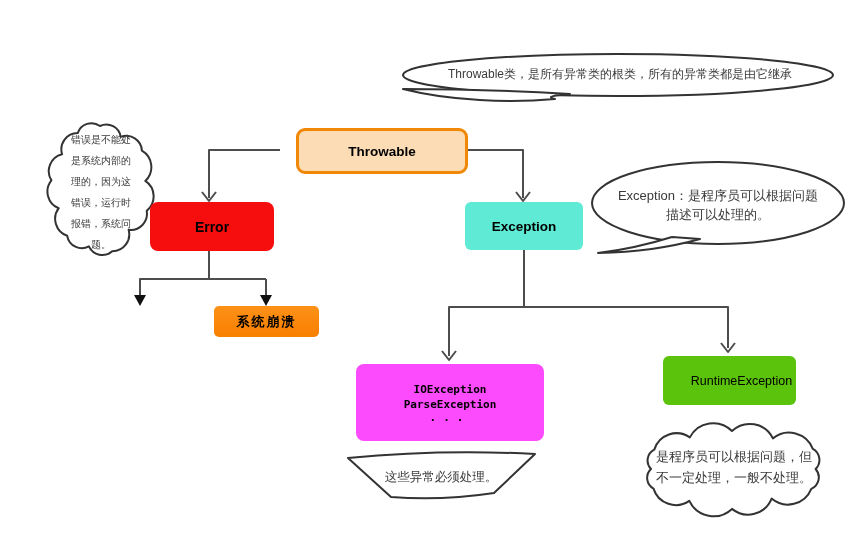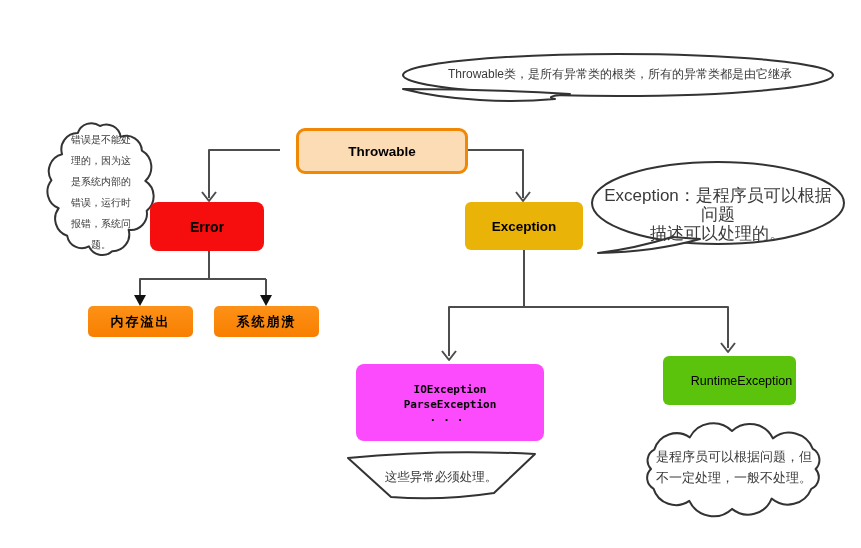--- a/index.html
+++ b/index.html
@@ -4,40 +4,40 @@
 <style>
   html,body{margin:0;padding:0;background:#fff;}
   .canvas{position:relative;width:861px;height:548px;background:#fff;overflow:hidden;
           font-family:"Liberation Sans","DejaVu Sans",sans-serif;}
   svg.layer{position:absolute;left:0;top:0;width:861px;height:548px;}
 
   .node{position:absolute;display:flex;align-items:center;justify-content:center;
         color:#000;text-align:center;box-sizing:border-box;}
   .node-throwable{left:280px;top:128px;width:172px;height:46px;background:#FCDCB5;
         border:3px solid #F08705;border-radius:9px;font-weight:bold;font-size:13.5px;margin-left:16px;}
-  .node-error{left:150px;top:202px;width:114px;height:49px;background:#F60D0D;
+  .node-error{left:150px;top:202px;width:124px;height:49px;background:#F60D0D;
         border-radius:8px;font-weight:bold;font-size:14px;}
-  .node-exception{left:465px;top:202px;width:118px;height:48px;background:#eab308;
+  .node-exception{left:465px;top:202px;width:118px;height:48px;background:#5eead4;
         border-radius:6px;font-weight:bold;font-size:13.5px;}
   .node-orange{top:306px;width:105px;height:31px;border-radius:5px;
         background:linear-gradient(180deg,#FD9117,#F87F00);
         font-weight:bold;font-size:13px;letter-spacing:2px;}
   .node-mem{left:88px;}
   .node-crash{left:214px;}
   .node-checked{left:356px;top:364px;width:188px;height:77px;background:#FC4BFC;
         border-radius:8px;flex-direction:column;
         font-family:"DejaVu Sans Mono","Liberation Mono",monospace;font-size:11px;line-height:15px;font-weight:bold;}
   .node-checked .dots{letter-spacing:7px;line-height:12px;}
   .node-runtime{left:663px;top:356px;width:133px;height:49px;background:#5CC30D;
         border-radius:6px;font-size:12.5px;padding-left:24px;}
 
   .callout-text{position:absolute;color:#3a3a3a;text-align:center;}
   .txt-throwable-note{left:408px;top:66px;width:424px;font-size:12px;}
   .txt-error-note{left:56px;top:129px;width:90px;font-size:10px;line-height:21px;}
-  .txt-exception-note{left:603px;top:186px;width:230px;font-size:17px;line-height:19px;}
+  .txt-exception-note{left:603px;top:186px;width:230px;font-size:13px;line-height:19px;}
   .txt-checked-note{left:360px;top:469px;width:162px;font-size:12.5px;}
   .txt-runtime-note{left:648px;top:446px;width:172px;font-size:13px;line-height:21px;}
 </style>
 </head>
 <body>
 
 <div class="canvas">
 
   <svg class="layer" viewBox="0 0 861 548" xmlns="http://www.w3.org/2000/svg">
 
@@ -68,35 +68,34 @@
       <path d="M 100.0 126.0 A 14.5 14.5 0 0 1 120.7 136.9 A 15.6 15.6 0 0 1 141.9 150.7 A 18.9 18.9 0 0 1 145.3 180.9 A 18.6 18.6 0 0 1 146.7 210.9 A 16.2 16.2 0 0 1 128.6 229.8 A 16.8 16.8 0 0 1 112.1 251.2 A 14.7 14.7 0 0 1 88.9 246.4 A 14.9 14.9 0 0 1 67.2 235.8 A 17.9 17.9 0 0 1 58.7 208.2 A 17.9 17.9 0 0 1 51.4 180.4 A 17.5 17.5 0 0 1 62.1 154.2 A 16.3 16.3 0 0 1 77.7 133.1 A 14.5 14.5 0 0 1 100.0 126.0 Z"></path>
       <path d="M 732.0 431.0 A 25.8 25.8 0 0 1 772.9 438.4 A 25.6 25.6 0 0 1 812.8 448.9 A 12.6 12.6 0 0 1 815.6 469.0 A 12.5 12.5 0 0 1 811.3 488.8 A 25.3 25.3 0 0 1 771.6 498.6 A 25.4 25.4 0 0 1 732.0 508.9 A 26.9 26.9 0 0 1 689.3 500.9 A 23.5 23.5 0 0 1 653.5 488.6 A 12.2 12.2 0 0 1 651.0 469.0 A 12.2 12.2 0 0 1 654.3 449.6 A 23.3 23.3 0 0 1 689.8 437.4 A 26.5 26.5 0 0 1 732.0 431.0 Z"></path>
 
       <path d="M 348,458 Q 440,449 535,454 L 494,493 Q 441,501 391,497 Z"></path>
     </g>
   </svg>
 
   <div class="node node-throwable">Throwable</div>
   <div class="node node-error">Error</div>
   <div class="node node-exception">Exception</div>
-  <div class="node node-orange node-mem">内存溢出</div>
   <div class="node node-orange node-crash">系统崩溃</div>
   <div class="node node-checked">
     <div>IOException</div>
     <div>ParseException</div>
     <div class="dots">...</div>
   </div>
   <div class="node node-runtime">RuntimeException</div>
 
   <div class="callout-text txt-throwable-note">Throwable类，是所有异常类的根类，所有的异常类都是由它继承</div>
 
   <div class="callout-text txt-error-note">
     <div>错误是不能处</div>
+    <div>是系统内部的</div>
     <div>理的，因为这</div>
-    <div>是系统内部的</div>
     <div>错误，运行时</div>
     <div>报错，系统问</div>
     <div>题。</div>
   </div>
 
   <div class="callout-text txt-exception-note">
     <div>Exception：是程序员可以根据问题</div>
     <div>描述可以处理的。</div>
   </div>
 

